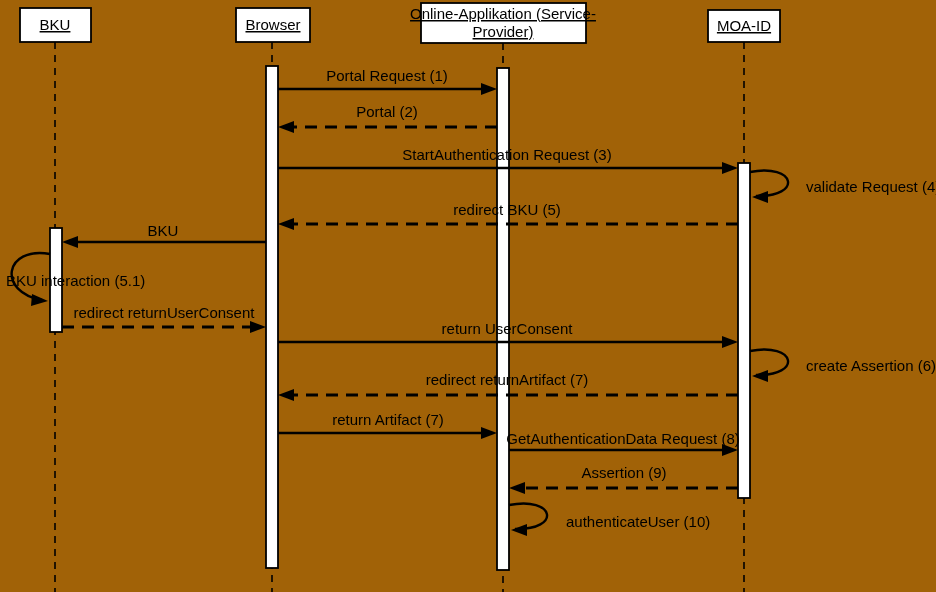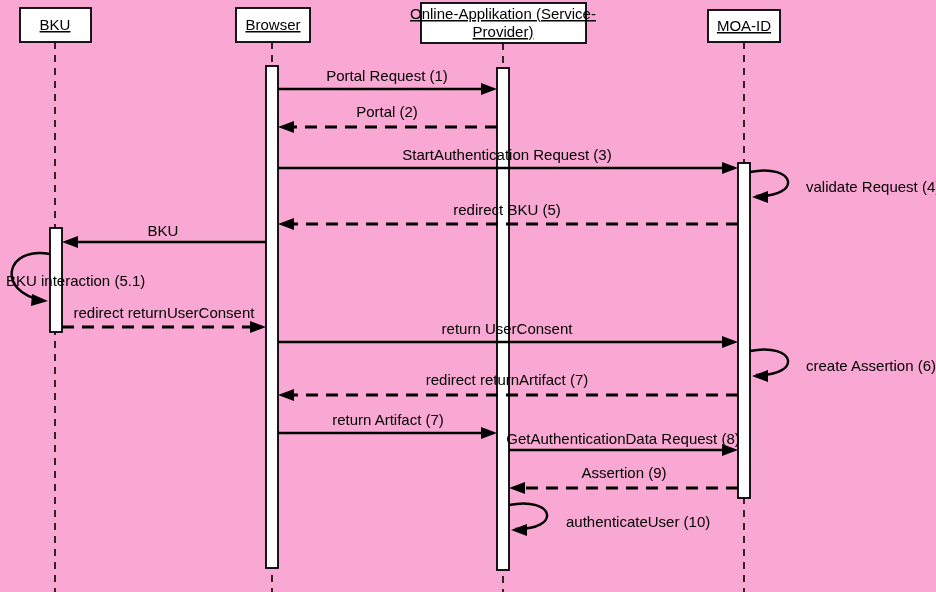--- a/index.html
+++ b/index.html
@@ -1,16 +1,16 @@
 <!DOCTYPE html>
 <html><head>
 <meta charset="utf-8">
 <style>
   html,body{margin:0;padding:0;background:#ffffff;}
-  .stage{width:936px;height:592px;position:relative;background:#f9a8d4;overflow:hidden;
+  .stage{width:936px;height:592px;position:relative;background:#a16207;overflow:hidden;
          font-family:"Liberation Sans", sans-serif;}
   svg text{font-family:"Liberation Sans", sans-serif;font-size:15px;fill:#000000;}
   text.actor-label{text-decoration:underline;font-size:15px;}
   .lifeline{stroke:#000;stroke-width:1.6;stroke-dasharray:7 6;fill:none;}
   .actor-box{fill:#ffffff;stroke:#000;stroke-width:1.8;}
   .activation{fill:#ffffff;stroke:#000;stroke-width:1.8;}
   .msg-solid{stroke:#000;stroke-width:2.4;fill:none;}
   .msg-dashed{stroke:#000;stroke-width:2.8;stroke-dasharray:12 8;fill:none;}
   .selfloop{stroke:#000;stroke-width:2.4;fill:none;}
   .arrowhead{fill:#000;stroke:none;}

